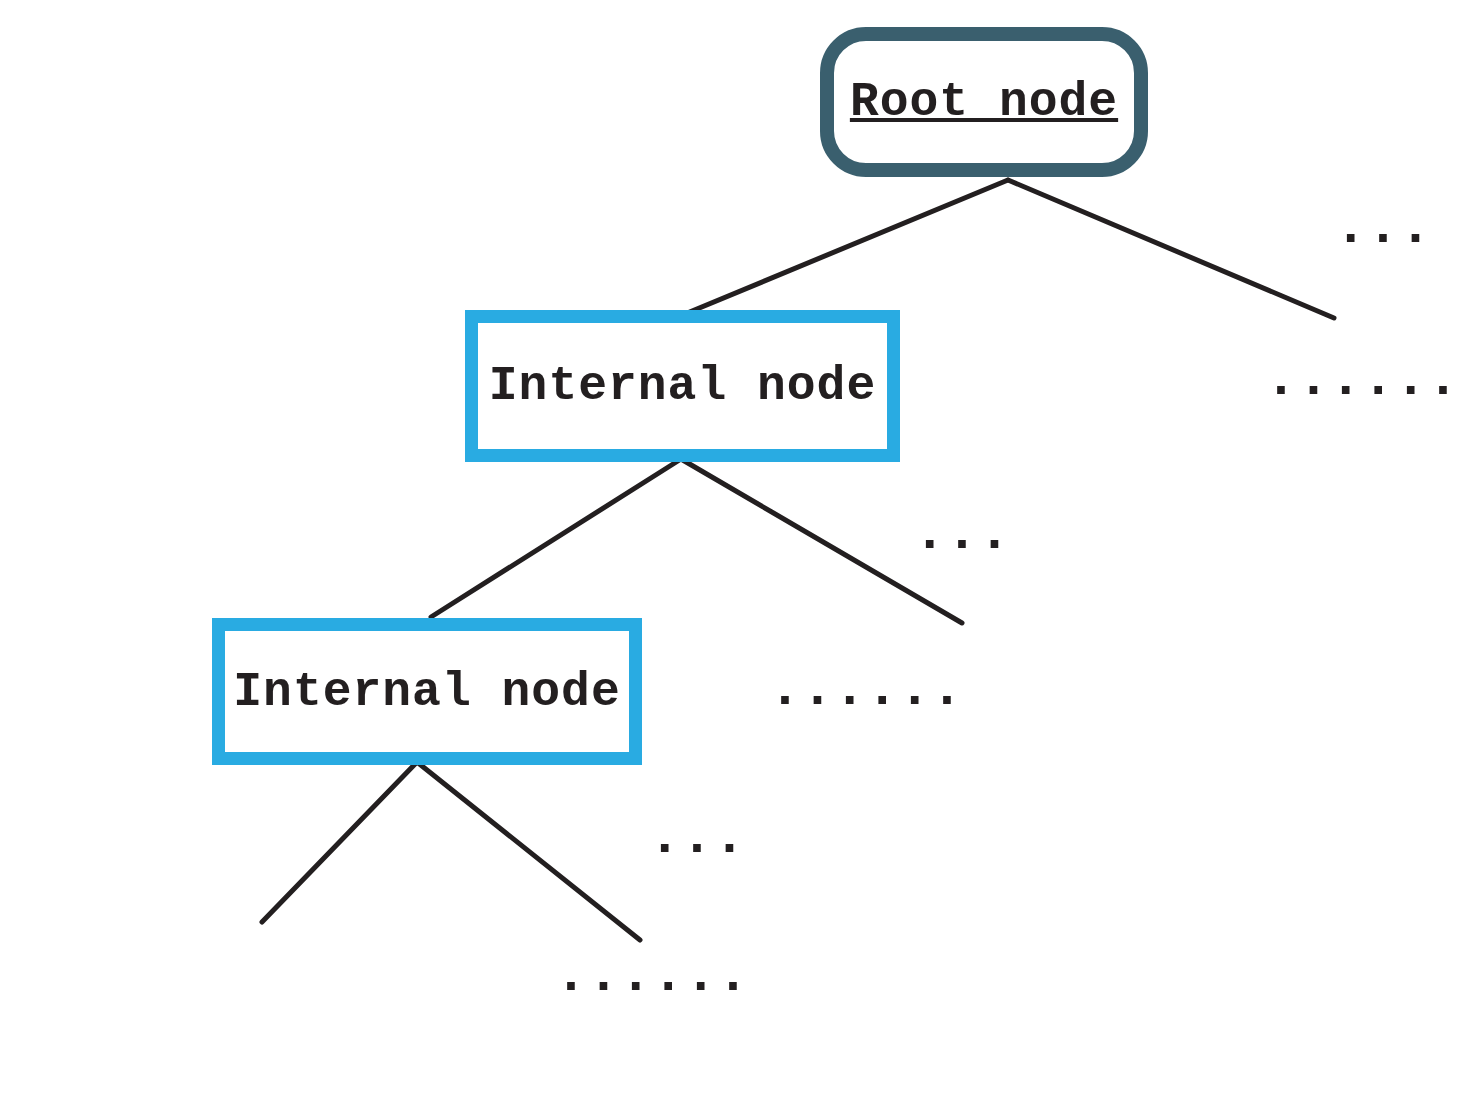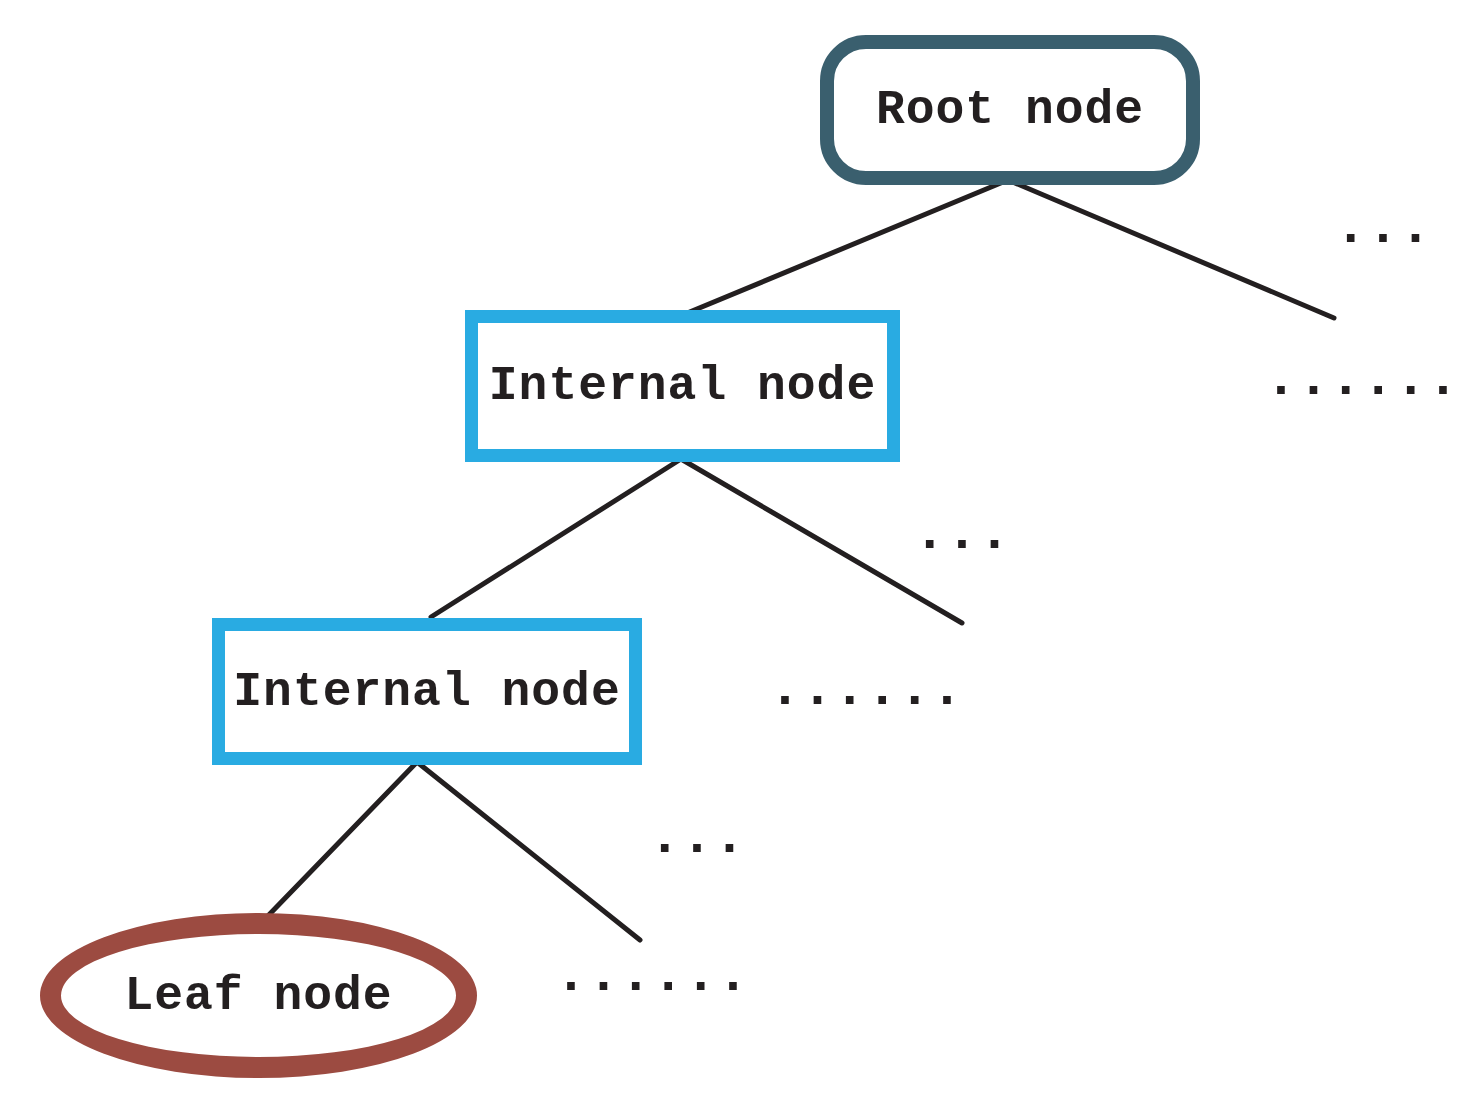--- a/index.html
+++ b/index.html
@@ -29,24 +29,25 @@
     background: #ffffff;
     box-sizing: border-box;
     color: var(--text, #231f20);
     font-weight: bold;
     font-size: 48px;
     letter-spacing: 1px;
     white-space: nowrap;
     text-align: center;
   }
   .node.root {
-    left: 820px; top: 35px;
-    width: 380px; height: 150px;
+    left: 820px; top: 27px;
+    width: 328px; height: 150px;
     border: 14px solid var(--root-border, #3a5f6e);
     border-radius: 46px;
+    text-decoration: underline;
   }
   .node.internal-top {
     left: 465px; top: 310px;
     width: 435px; height: 152px;
     border: 13px solid var(--internal-border, #29abe2);
   }
   .node.internal-bottom {
     left: 212px; top: 618px;
     width: 430px; height: 147px;
     border: 13px solid var(--internal-border, #29abe2);
@@ -92,23 +93,20 @@
   </div>
 
   <div class="node internal-top">
     <span>Internal node</span>
   </div>
 
   <div class="node internal-bottom">
     <span>Internal node</span>
   </div>
 
-  <div class="node leaf">
-    <span>Leaf node</span>
-  </div>
 
   <div class="dots top-short">...</div>
   <div class="dots top-long">......</div>
   <div class="dots mid-short">...</div>
   <div class="dots mid-long">......</div>
   <div class="dots bottom-short">...</div>
   <div class="dots bottom-long">......</div>
 
 </div>
 

